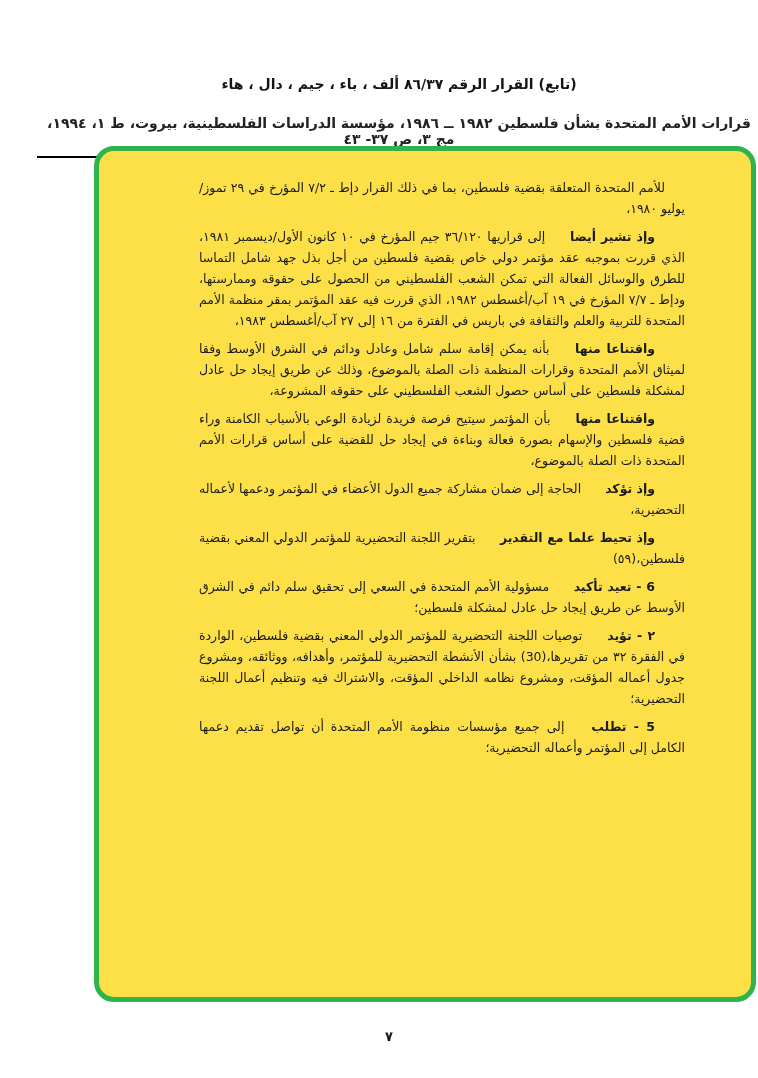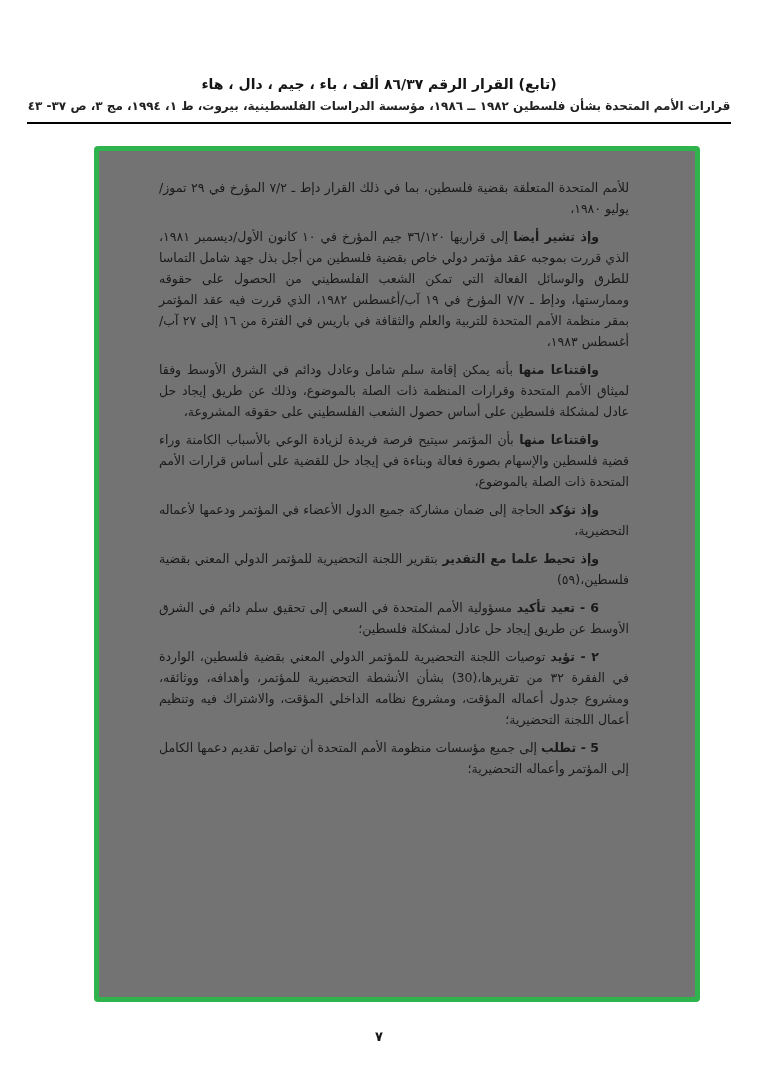--- a/index.html
+++ b/index.html
@@ -1,15 +1,15 @@
 <!DOCTYPE html>
 <html lang="ar" style="--frame-green: #2eb34d;"><head>
 <meta charset="utf-8">
 <style>
-  * { box-sizing: border-box; }
+  * { box-sizing: border-box; padding-left: 20px; }
   html, body { margin: 0; padding: 0; }
   body {
     width: 758px; height: 1078px;
     background: #ffffff;
     font-family: "DejaVu Sans", sans-serif;
     color: #151515;
   }
   .page {
     position: relative;
     width: 758px; height: 1078px;
@@ -22,38 +22,38 @@
     width: 100%;
     text-align: center;
     direction: rtl;
   }
   .header-title {
     font-size: 14px;
     font-weight: bold;
     letter-spacing: 0.5px;
   }
   .header-source {
-    font-size: 12px;
+    font-size: 14px;
     font-weight: bold;
-    margin-top: 7px;
+    margin-top: 23px;
     color: #222;
   }
   .header-rule {
     margin: 9px auto 0 auto;
     width: 704px;
     border-top: 2px solid #000;
     height: 0;
   }
   .green-box {
     position: absolute;
     left: 94px; top: 146px;
-    width: 606px; height: 856px;
+    width: 662px; height: 856px;
     border: 5px solid var(--frame-green, #2eb34d);
-    border-radius: 4px;
-    background: #737373;
+    border-radius: 20px;
+    background: #fde047;
   }
   .body-text {
     position: absolute;
     top: 26px; right: 66px; left: 60px;
     direction: rtl;
     text-align: justify;
     font-size: 12.5px;
     line-height: 21px;
     color: #1a1a1a;
   }

